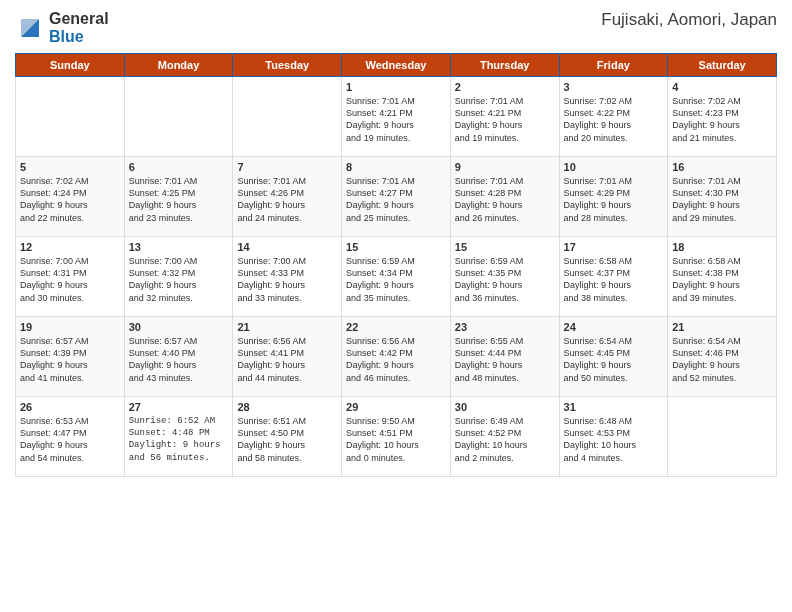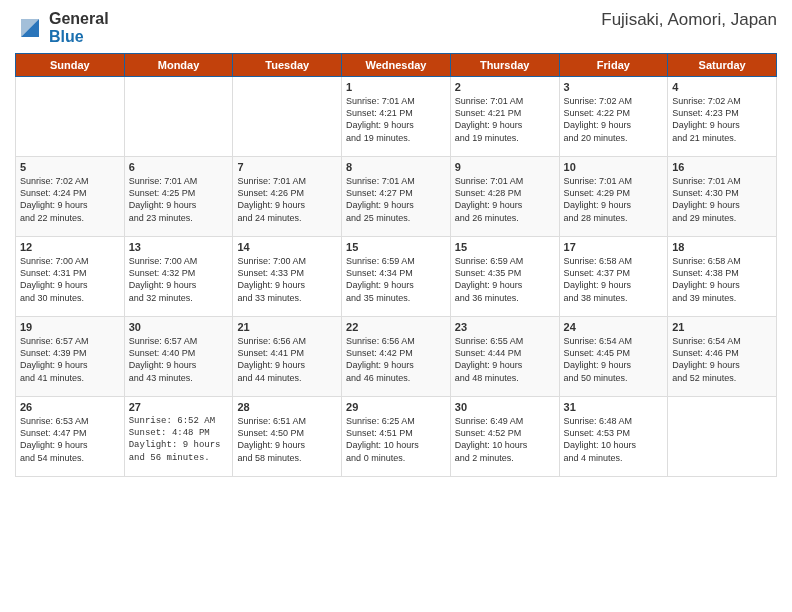--- a/index.html
+++ b/index.html
@@ -337,21 +337,21 @@
           </td>
           <td>
             <span class="day-number">28</span>
             <div class="day-content" style="white-space: pre-line;">Sunrise: 6:51 AM
 Sunset: 4:50 PM
 Daylight: 9 hours
 and 58 minutes.</div>
           </td>
           <td>
             <span class="day-number">29</span>
-            <div class="day-content" style="white-space: pre-line;">Sunrise: 6:25 AM
+            <div class="day-content" style="white-space: pre-line;">Sunrise: 9:50 AM
 Sunset: 4:51 PM
 Daylight: 10 hours
 and 0 minutes.</div>
           </td>
           <td>
             <span class="day-number">30</span>
             <div class="day-content" style="white-space: pre-line;">Sunrise: 6:49 AM
 Sunset: 4:52 PM
 Daylight: 10 hours
 and 2 minutes.</div>

